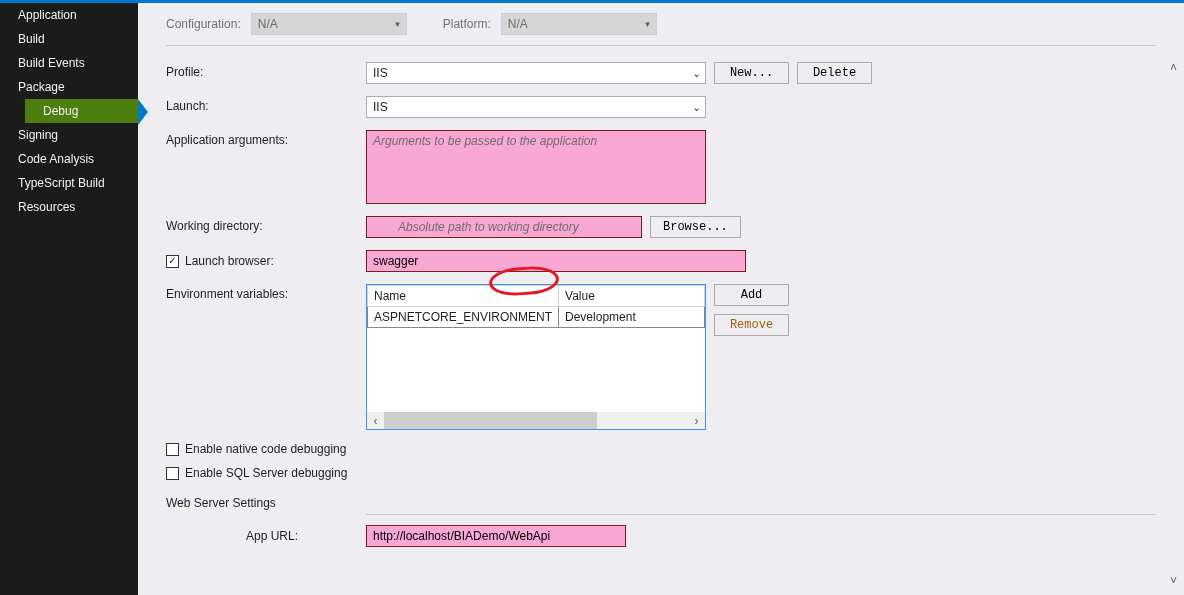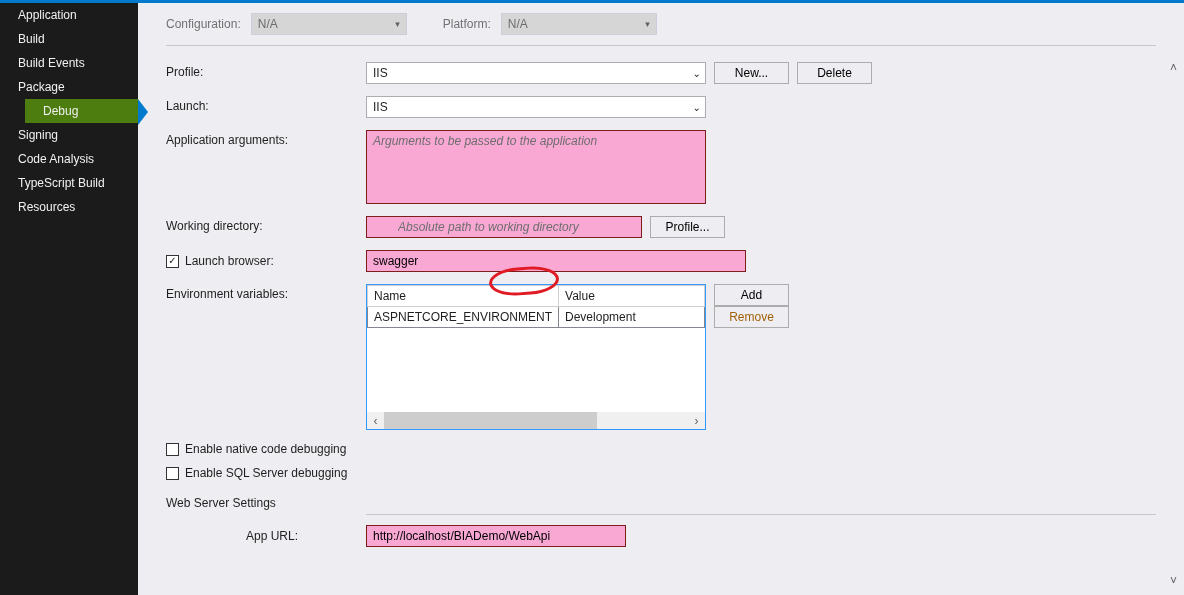--- a/index.html
+++ b/index.html
@@ -14,21 +14,21 @@
   .toprow { display:flex; align-items:center; gap:8px; color:#717171; margin-bottom:10px;}
   .toprow label { margin-right:2px;}
   .drop { display:inline-flex; align-items:center; justify-content:space-between; background:#d6d6d6; color:#6d6d6d; border:1px solid #cccedb; padding:3px 6px; height:22px; }
   .drop.dis { width:156px; }
   .hr { border:0; border-top:1px solid #c8c8c8; margin:4px 0 16px 0;}
   .row { display:flex; align-items:flex-start; margin-bottom:12px;}
   .row > .lbl { width:200px; padding-top:3px;}
   .input { border:1px solid #7f1d1d; background:#f9a8d4; padding:3px 6px; height:22px; }
   .combo { display:flex; align-items:center; justify-content:space-between; width:340px; height:22px; border:1px solid #abadb3; background:#fff; padding:0 4px 0 6px;}
   .combo .chev { color:#1e1e1e; font-size:10px;}
-  .btn { height:22px; min-width:75px; padding:0 12px; background:#eeeef2; border:1px solid #acacac; margin-left:8px;}
+  .btn { height:22px; min-width:75px; padding:0 12px; background:#eeeef2; border:1px solid #acacac; margin-left:8px;font-family:Liberation Mono, monospace;}
   .btn.dis { color:#a16207; }
   textarea.input { height:74px; width:340px; resize:none; }
   textarea.input::placeholder, input.input::placeholder { color:#6d6d6d; font-style:italic; }
   .chk { display:inline-flex; align-items:center; gap:6px;}
   .chkbox { width:13px; height:13px; border:1px solid #333; display:inline-flex; align-items:center; justify-content:center; font-size:10px; line-height:1; background:#fff;}
   .table-wrap { border:1px solid #3399ff; width:340px; background:#fff;}
   .table-wrap table { border-collapse:collapse; width:100%;}
   .table-wrap th { text-align:left; font-weight:normal; background:#fff; border:1px solid #d0d0d0; padding:3px 6px;}
   .table-wrap td { border:1px solid #828790; padding:3px 6px;}
   .table-body { height:84px;}
@@ -38,21 +38,21 @@
   .hscroll .thumb{position:absolute;left:0;top:0;height:17px;width:70%;background:#cdcdcd;}
   .section-title { margin:6px 0 4px 0;}
   .subrow { display:flex; align-items:center; margin-top:10px;}
   .subrow .sublbl { width:120px; margin-left:80px;}
   .circle-annot { position:absolute; width:70px; height:28px; border:3px solid #e01b24; border-radius:50%/60%; pointer-events:none; left:351px; top:264px; transform:rotate(-4deg);}
   .sb-v { position:absolute; right:2px; top:56px; bottom:6px; width:17px; background:#eeeef2; display:flex; flex-direction:column; align-items:center;}
   .sb-v .arrow{height:17px;display:flex;align-items:center;justify-content:center;color:#606060;width:100%;}
   .sb-v .track{flex:1;}
   .check-lines { margin-left:0px; }
   .check-lines .chk { margin-bottom:10px;}
-  .btncol { display:flex; flex-direction:column; margin-left:8px;}
+  .btncol { display:flex; flex-direction:column; gap:8px; margin-left:8px;}
   .btncol .btn{margin-left:0;}
   .grayfill-chev{color:#606060;font-size:9px;}
 </style>
 </head>
 <body>
 
 <div class="app">
   <div class="sidebar">
     <div class="sidebar-item"><span>Application</span></div>
     <div class="sidebar-item"><span>Build</span></div>
@@ -100,21 +100,21 @@
     </div>
 
     <div class="row">
       <div class="lbl">Application arguments:</div>
       <textarea class="input" placeholder="Arguments to be passed to the application" style=""></textarea>
     </div>
 
     <div class="row">
       <div class="lbl">Working directory:</div>
       <input class="input" style="width: 276px; padding-left: 31px;" placeholder="Absolute path to working directory">
-      <button class="btn">Profile...</button>
+      <button class="btn">Browse...</button>
     </div>
 
     <div class="row">
       <div class="lbl">
         <span class="chk">
           <span class="chkbox">✓</span>
           <span>Launch browser:</span>
         </span>
       </div>
       <input class="input" style="width: 380px;" value="swagger">

